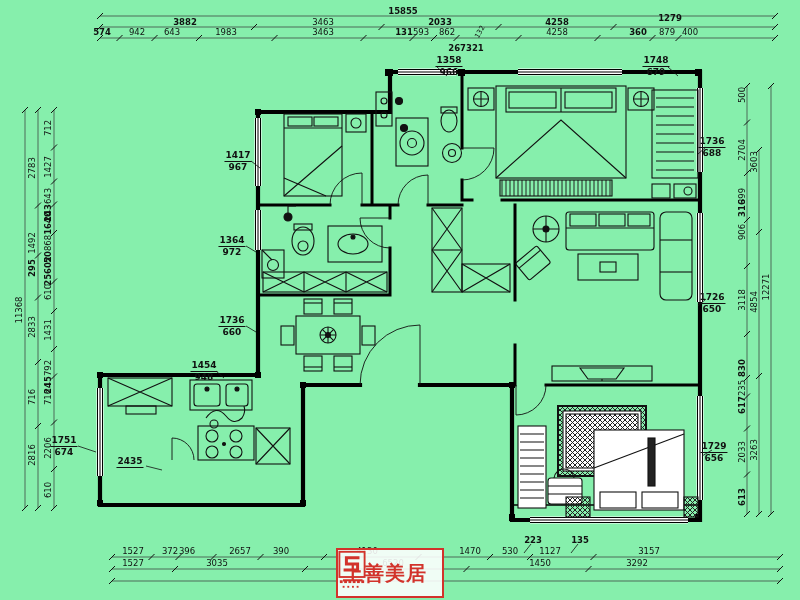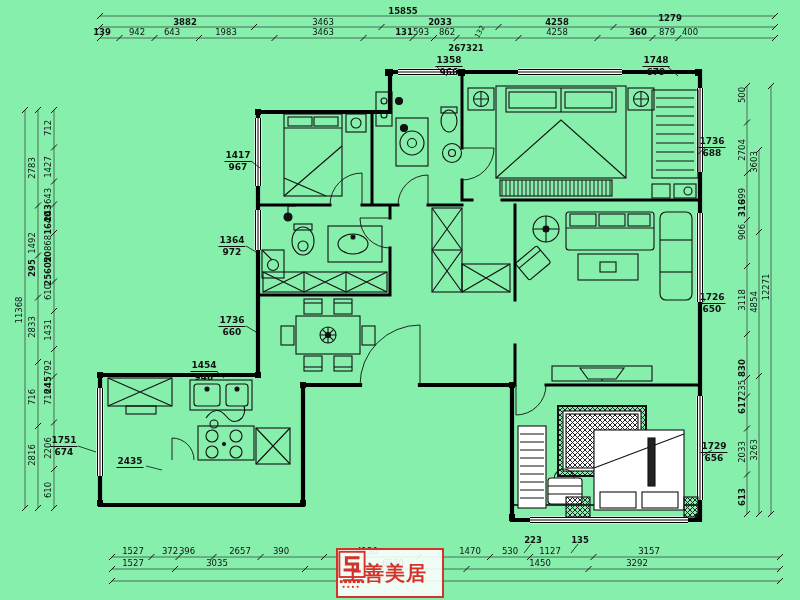--- a/index.html
+++ b/index.html
@@ -354,21 +354,21 @@
       <line x1="768" y1="517" x2="774" y2="511" stroke="#111" stroke-width="1"></line>
     </svg>
 
   <div id="text-layer">
       <span class="dim b" style="left: 403px; top: 11px; transform: translate(-50%, -50%) rotate(0deg);">15855</span>
       <span class="dim b" style="left: 185px; top: 22px; transform: translate(-50%, -50%) rotate(0deg);">3882</span>
       <span class="dim" style="left: 323px; top: 22px; transform: translate(-50%, -50%) rotate(0deg);">3463</span>
       <span class="dim b" style="left: 440px; top: 22px; transform: translate(-50%, -50%) rotate(0deg);">2033</span>
       <span class="dim b" style="left: 557px; top: 22px; transform: translate(-50%, -50%) rotate(0deg);">4258</span>
       <span class="dim b" style="left: 670px; top: 18px; transform: translate(-50%, -50%) rotate(0deg);">1279</span>
-      <span class="dim b" style="left: 102px; top: 32px; transform: translate(-50%, -50%) rotate(0deg);">139</span>
+      <span class="dim b" style="left: 102px; top: 32px; transform: translate(-50%, -50%) rotate(0deg);">574</span>
       <span class="dim" style="left: 137px; top: 32px; transform: translate(-50%, -50%) rotate(0deg);">942</span>
       <span class="dim" style="left: 172px; top: 32px; transform: translate(-50%, -50%) rotate(0deg);">643</span>
       <span class="dim" style="left: 226px; top: 32px; transform: translate(-50%, -50%) rotate(0deg);">1983</span>
       <span class="dim" style="left: 323px; top: 32px; transform: translate(-50%, -50%) rotate(0deg);">3463</span>
       <span class="dim b" style="left: 404px; top: 32px; transform: translate(-50%, -50%) rotate(0deg);">131</span>
       <span class="dim" style="left: 421px; top: 32px; transform: translate(-50%, -50%) rotate(0deg);">593</span>
       <span class="dim" style="left: 447px; top: 32px; transform: translate(-50%, -50%) rotate(0deg);">862</span>
       <span class="dim b" style="left: 466px; top: 48px; transform: translate(-50%, -50%) rotate(0deg);">267321</span>
       <span class="dim sm" style="left: 480px; top: 32px; transform: translate(-50%, -50%) rotate(-60deg);">132</span>
       <span class="dim" style="left: 557px; top: 32px; transform: translate(-50%, -50%) rotate(0deg);">4258</span>

